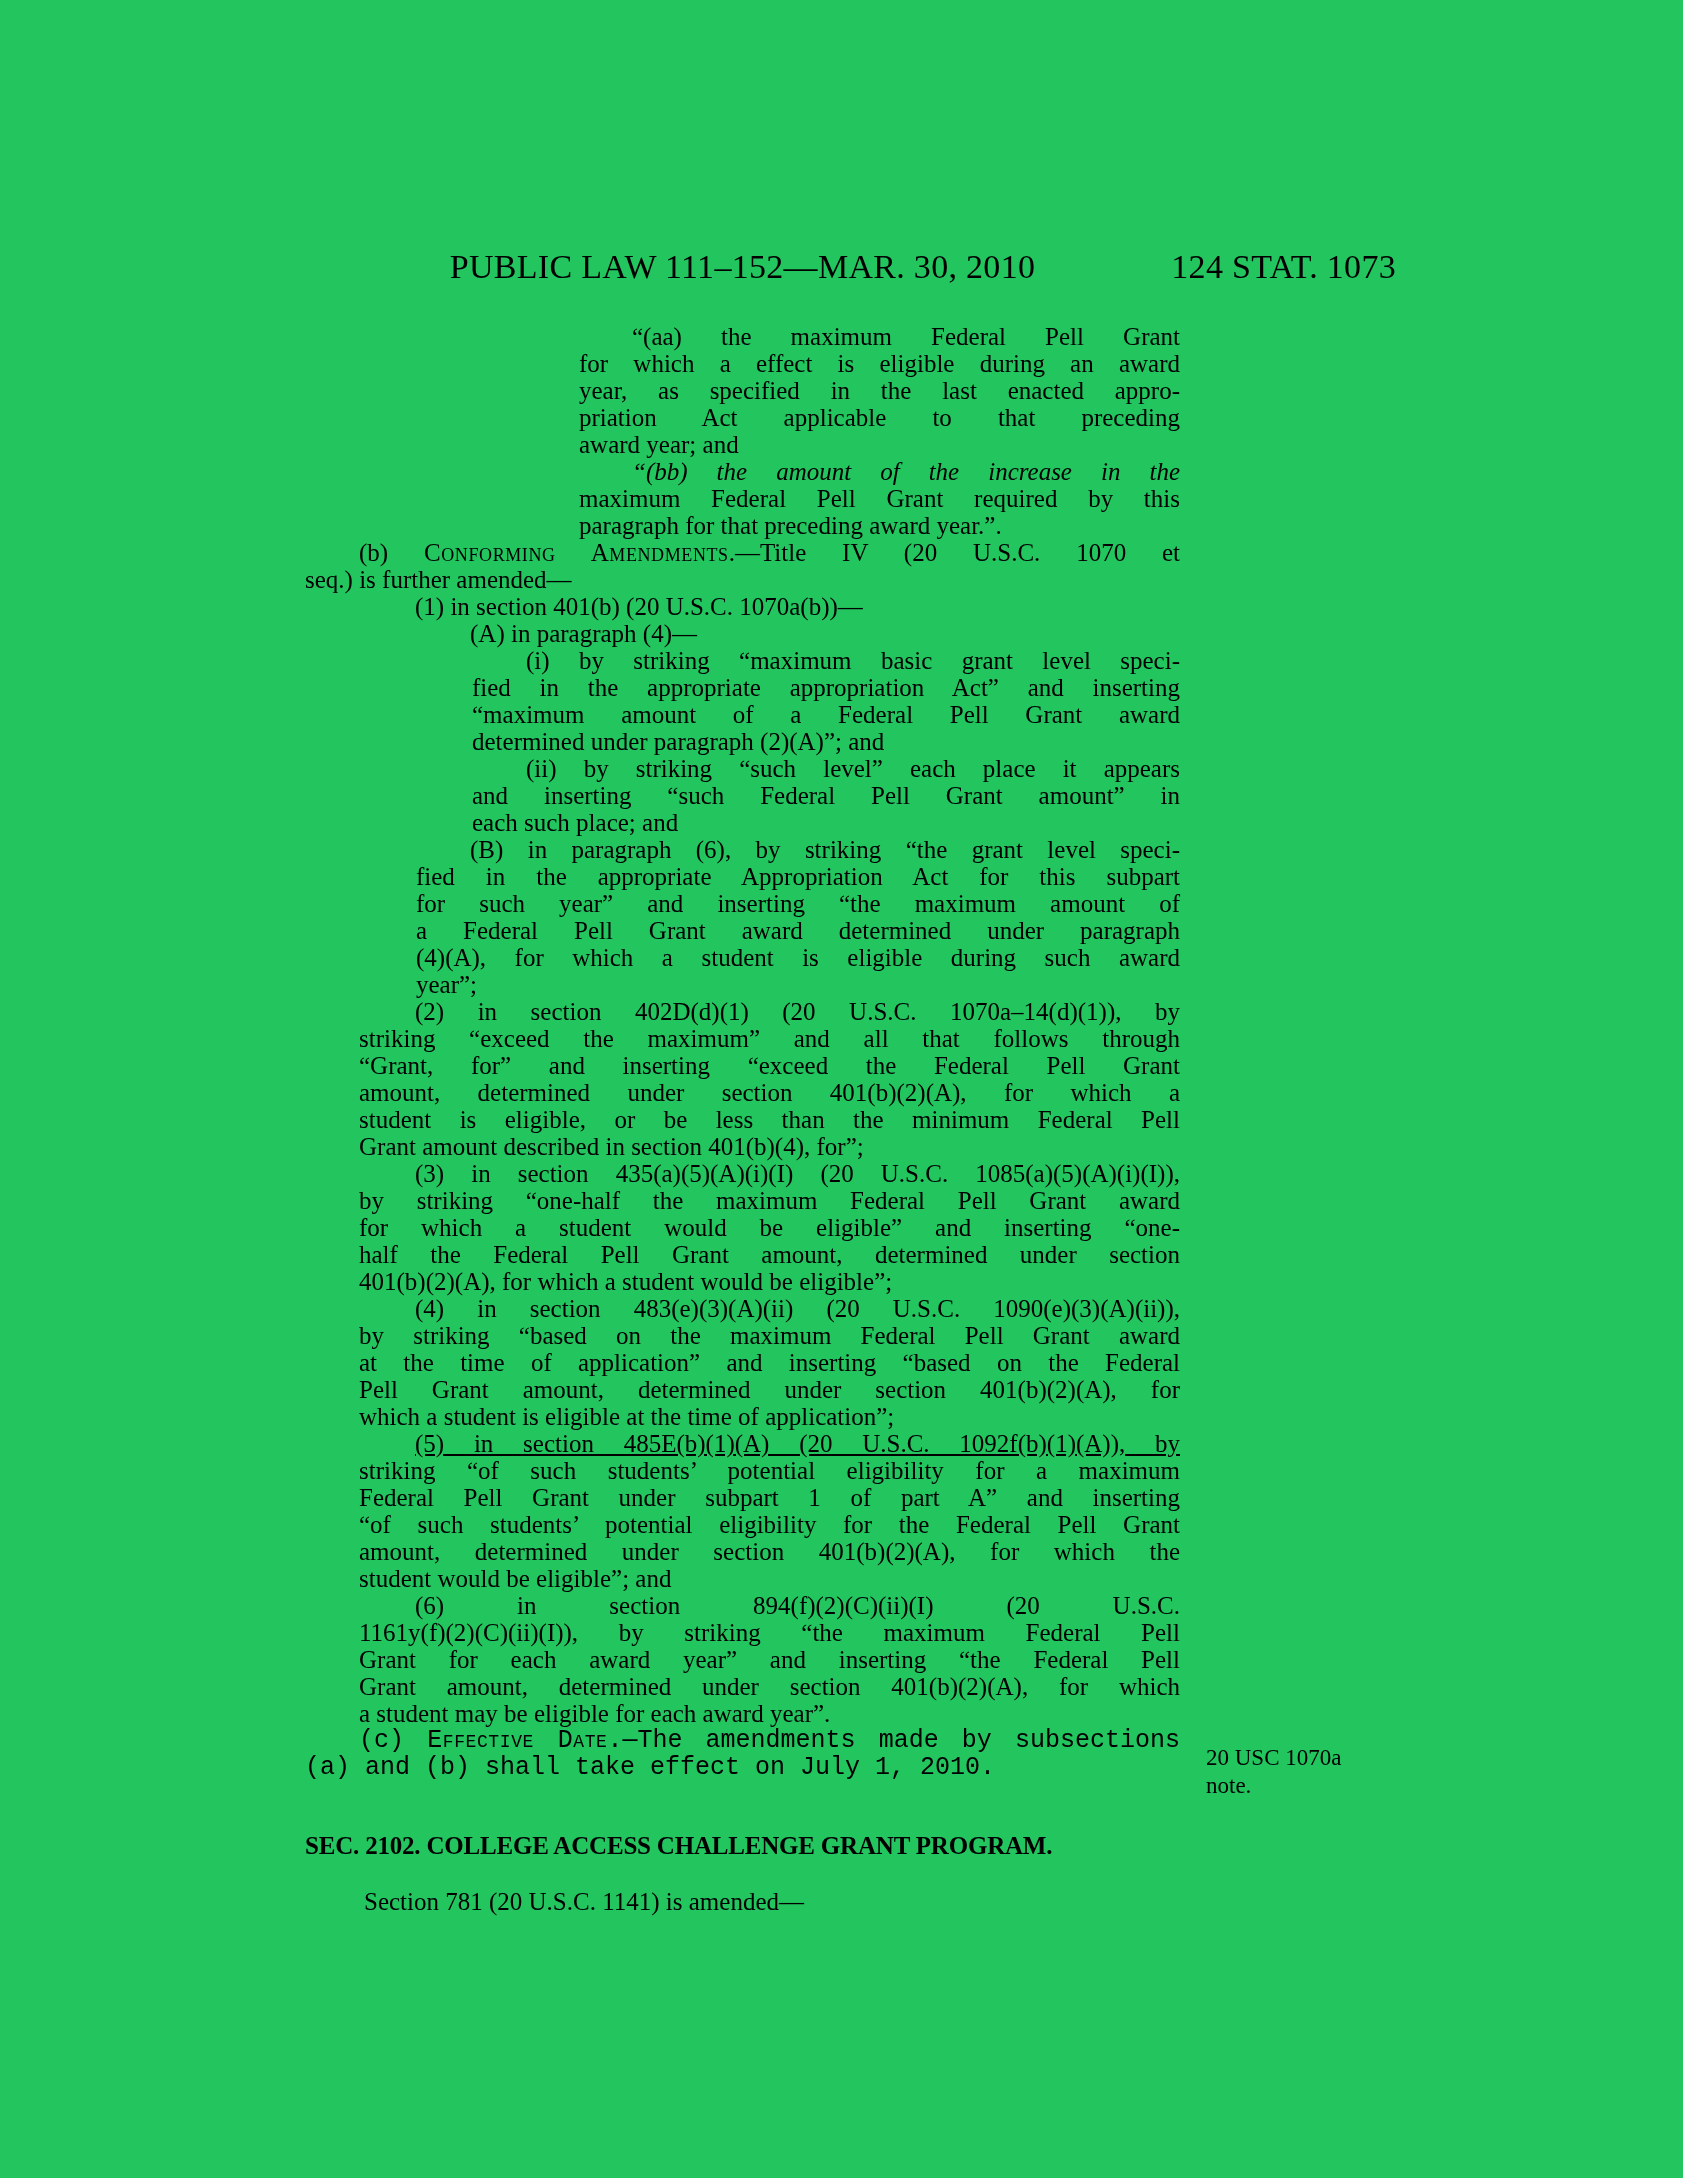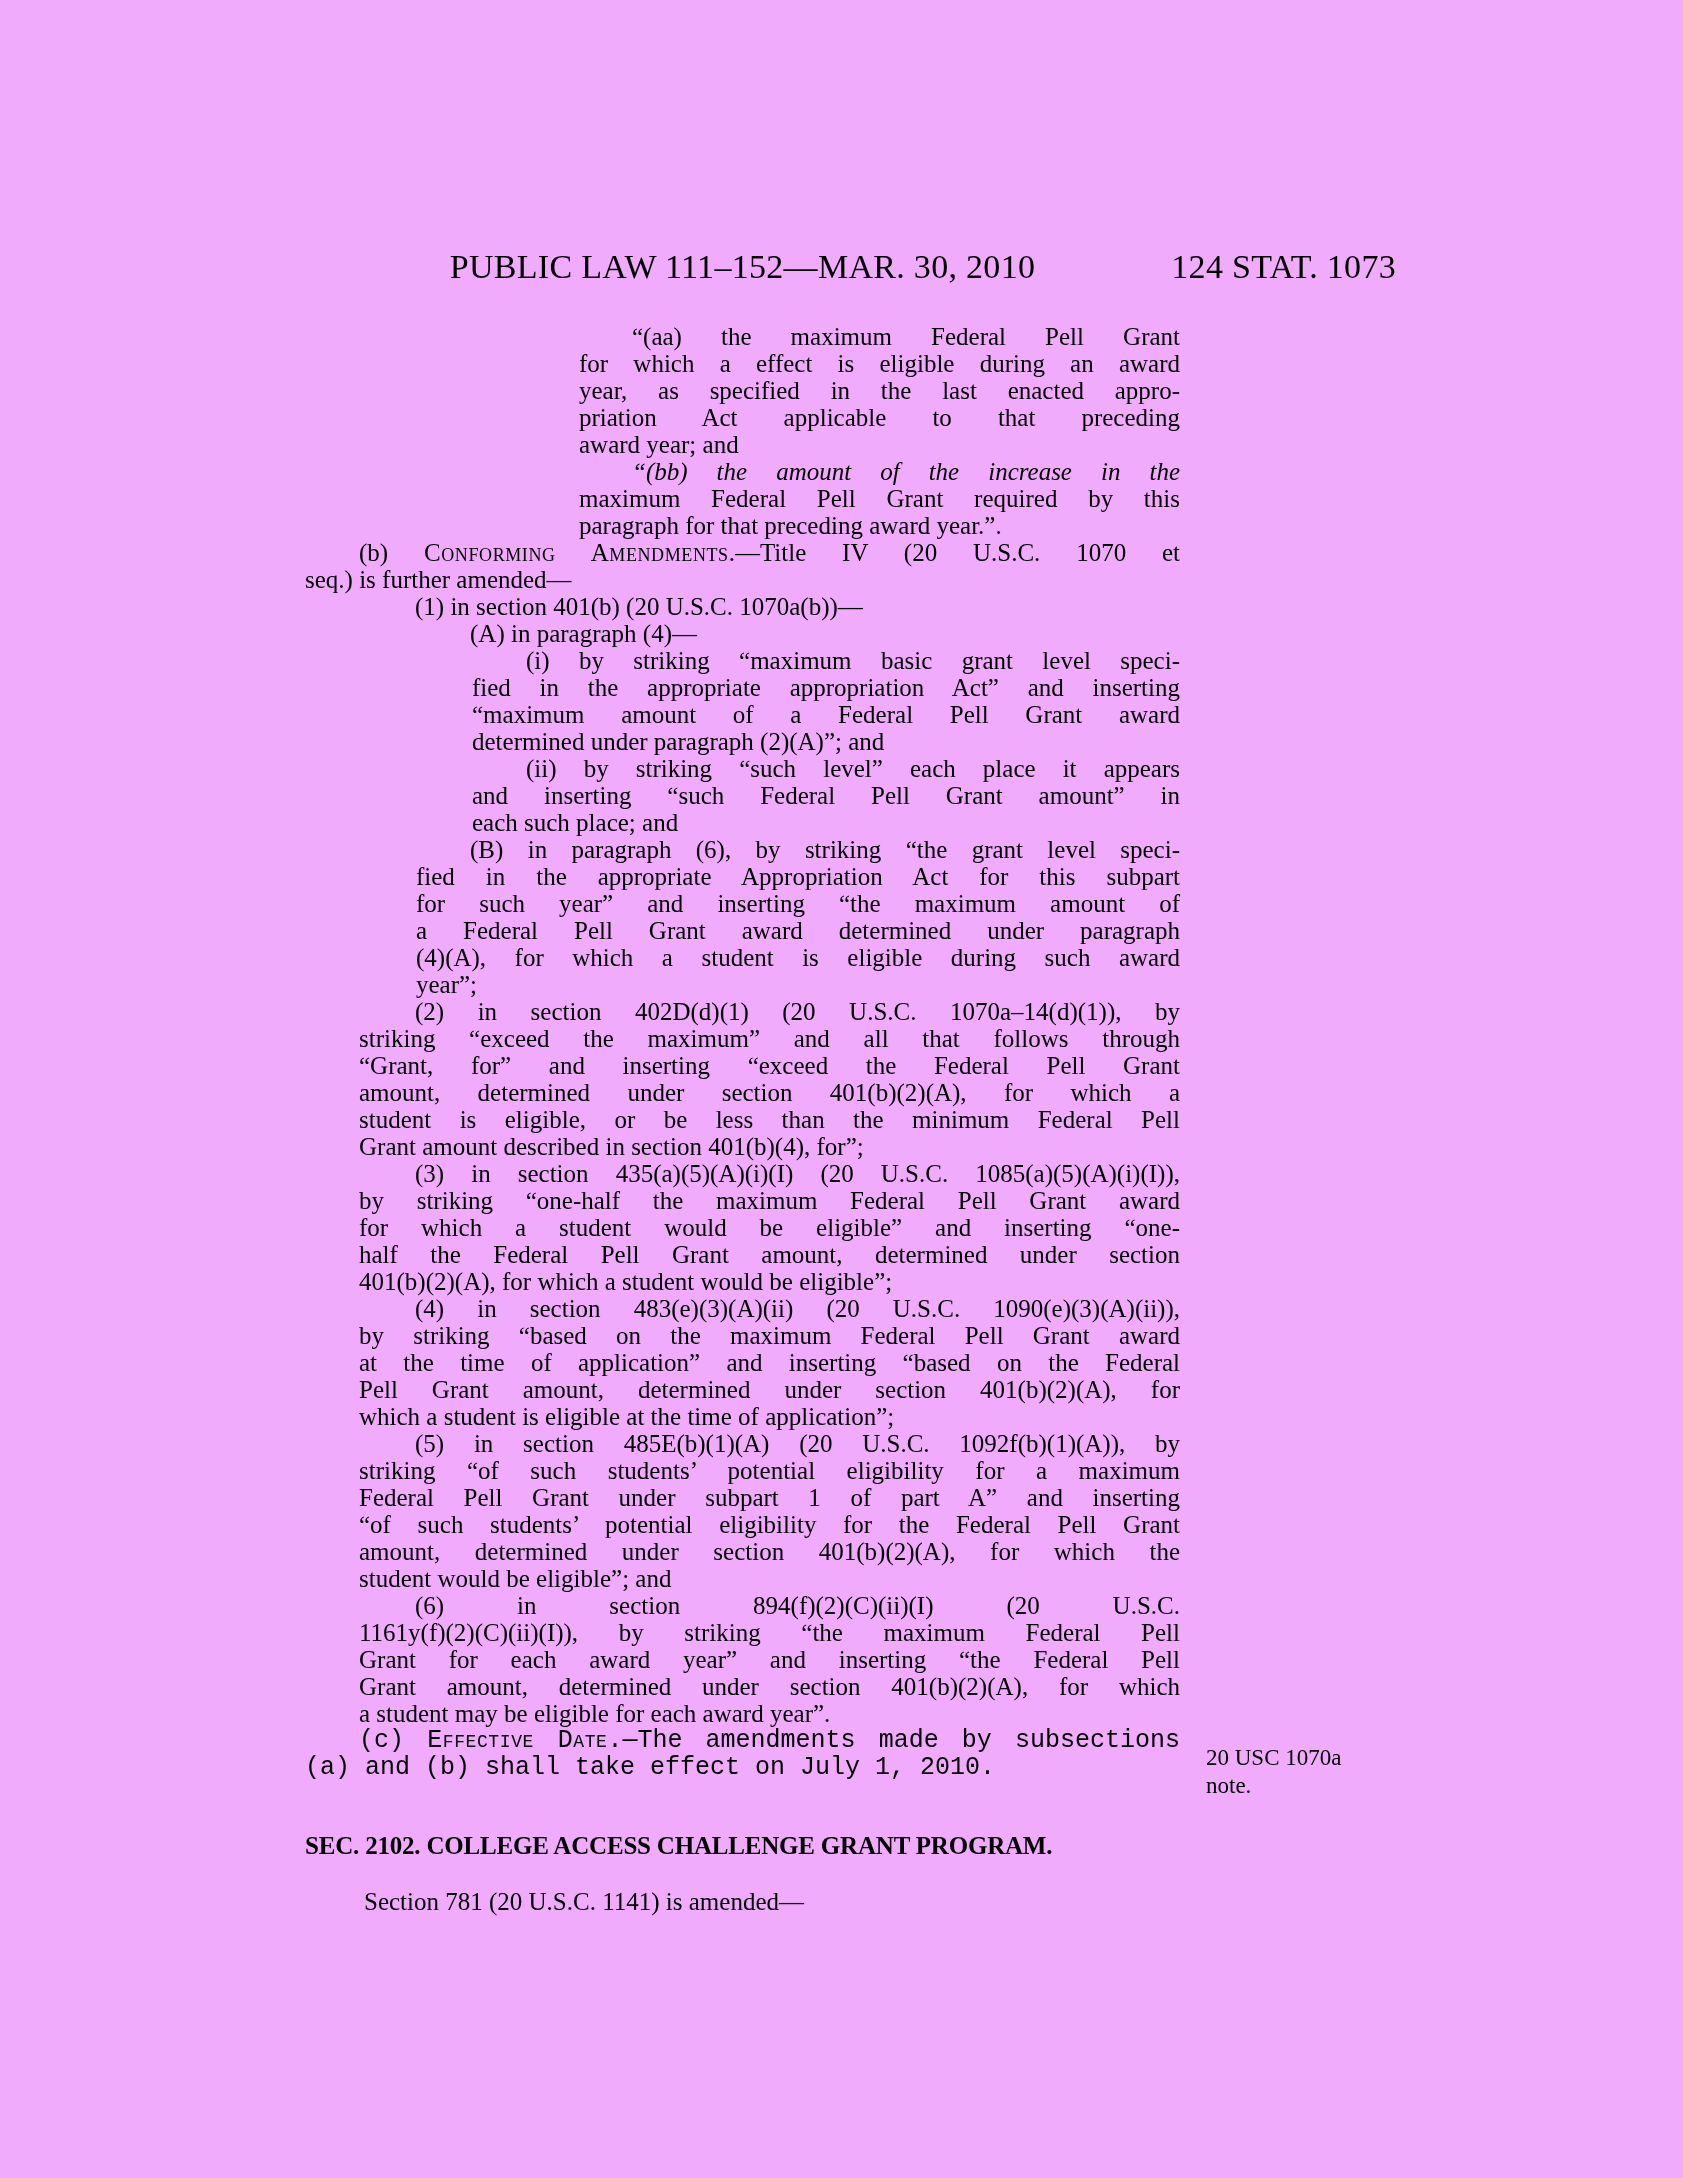--- a/index.html
+++ b/index.html
@@ -1,21 +1,21 @@
 <!DOCTYPE html>
 <html><head>
 <meta charset="utf-8">
 <style>
   * { margin: 0; padding: 0; box-sizing: border-box; }
   html, body { background: #ffffff; }
   .page {
     position: relative;
     width: 1683px;
     height: 2178px;
-    background: #f0abfc;
+    background: #22c55e;
     color: #000000;
     font-family: "Liberation Serif", serif;
     overflow: hidden;
     padding-left: 24px;
   }
   .header-law {
     position: absolute;
     left: 305px;
     top: 248px;
     width: 875px;
@@ -147,21 +147,21 @@
           <div class="line last">401(b)(2)(A), for which a student would be eligible”;</div>
         </div>
         <div class="para" style="padding-left: 54px;">
           <div class="line" style="text-indent: 56px;">(4) in section 483(e)(3)(A)(ii) (20 U.S.C. 1090(e)(3)(A)(ii)),</div>
           <div class="line">by striking “based on the maximum Federal Pell Grant award</div>
           <div class="line">at the time of application” and inserting “based on the Federal</div>
           <div class="line">Pell Grant amount, determined under section 401(b)(2)(A), for</div>
           <div class="line last">which a student is eligible at the time of application”;</div>
         </div>
         <div class="para" style="padding-left: 54px;">
-          <div class="line" style="text-indent: 56px;">(5) in section 485E(b)(1)(A) (20 U.S.C. 1092f(b)(1)(A)), by</div>
+          <div class="line" style="text-indent: 56px; text-decoration: underline;">(5) in section 485E(b)(1)(A) (20 U.S.C. 1092f(b)(1)(A)), by</div>
           <div class="line">striking “of such students’ potential eligibility for a maximum</div>
           <div class="line">Federal Pell Grant under subpart 1 of part A” and inserting</div>
           <div class="line">“of such students’ potential eligibility for the Federal Pell Grant</div>
           <div class="line">amount, determined under section 401(b)(2)(A), for which the</div>
           <div class="line last">student would be eligible”; and</div>
         </div>
         <div class="para" style="padding-left: 54px;">
           <div class="line" style="text-indent: 56px;">(6) in section 894(f)(2)(C)(ii)(I) (20 U.S.C.</div>
           <div class="line">1161y(f)(2)(C)(ii)(I)), by striking “the maximum Federal Pell</div>
           <div class="line">Grant for each award year” and inserting “the Federal Pell</div>

